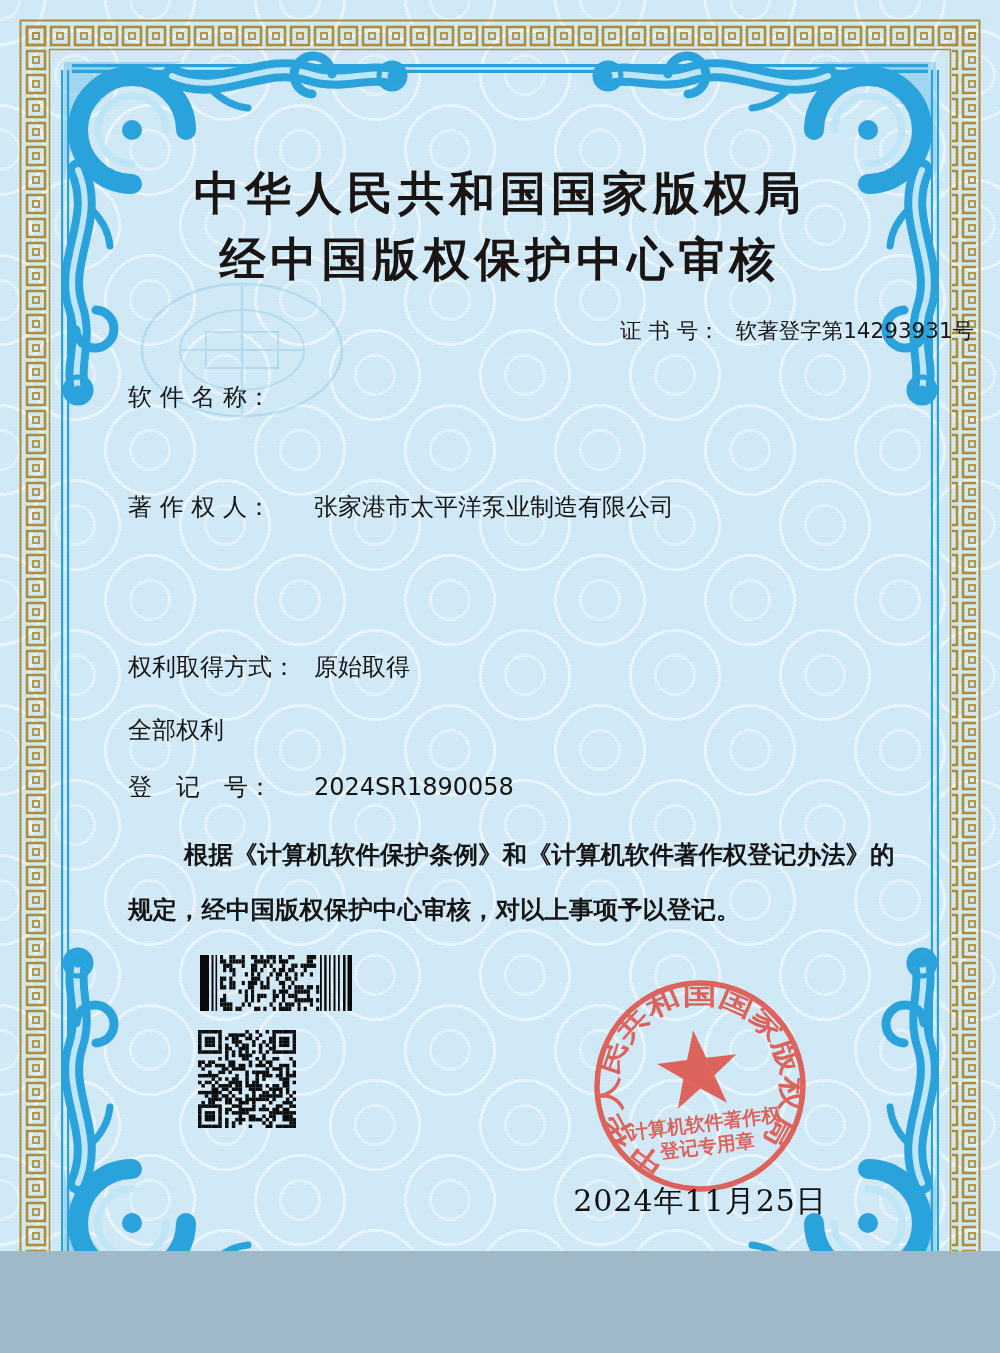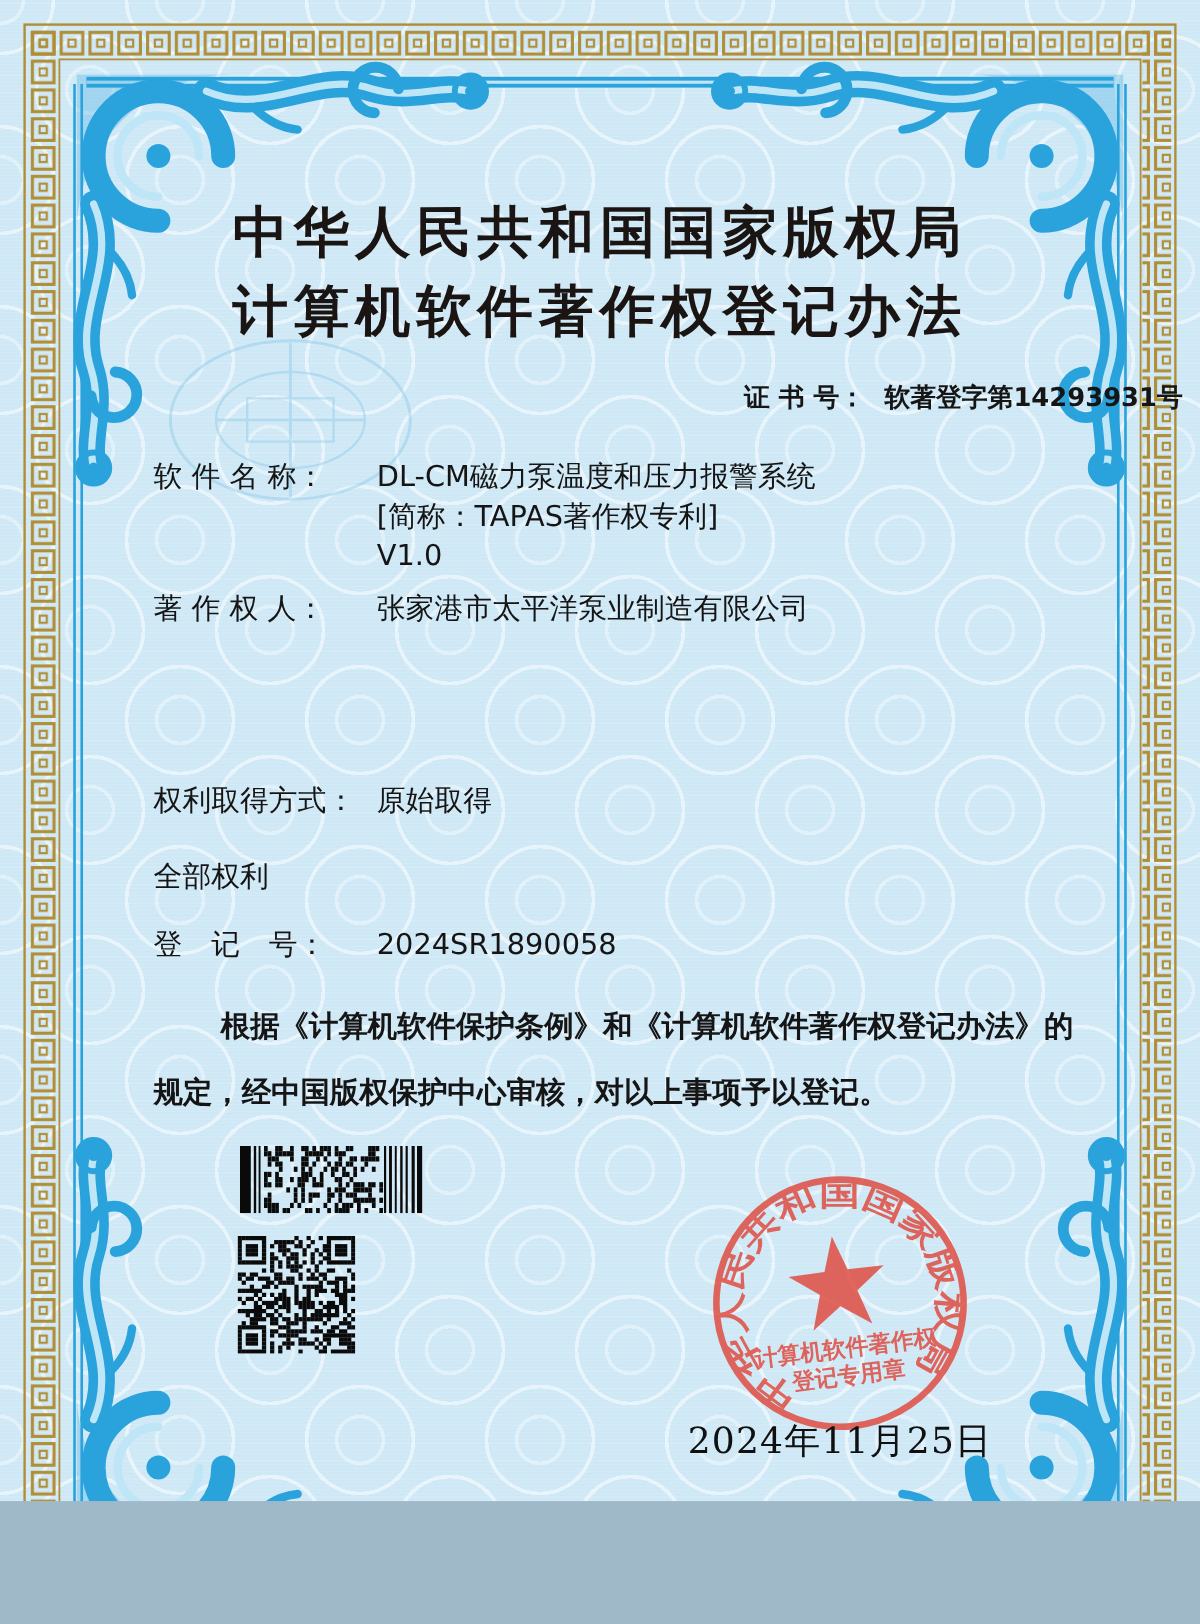--- a/index.html
+++ b/index.html
@@ -14,21 +14,21 @@
     background-position:0 0, 0 0, 75px 75px;
     font-family:"DejaVu Sans","Liberation Sans",sans-serif;
     color:#151515;
   }
   .deco{position:absolute;left:0;top:0;pointer-events:none;}
   .title{position:absolute;left:0;width:1000px;text-align:center;
     font-family:"DejaVu Serif","Liberation Serif",serif;font-weight:700;
     font-size:46px;letter-spacing:5px;color:#1a1512;white-space:nowrap;}
   .t1{top:163px;}
   .t2{top:229px;}
-  .certno{position:absolute;left:620px;top:316px;font-size:21.5px;font-weight:700;white-space:nowrap;}
+  .certno{position:absolute;left:620px;top:316px;font-size:21.5px;font-weight:400;white-space:nowrap;}
   .certno .lbl{margin-right:16px;}
   .row{position:absolute;left:128px;display:flex;font-size:24px;font-weight:400;line-height:33px;white-space:nowrap;}
   .row .label{width:186px;flex:0 0 186px;}
   .row .value{margin-left:0;}
   .r-name{top:381px;}
   .r-owner{top:491px;}
   .r-acq{top:651px;}
   .r-scope{top:714px;}
   .r-reg{top:771px;justify-content:center;}
   .stmt{position:absolute;font-size:24.5px;font-weight:700;white-space:nowrap;}
@@ -94,33 +94,28 @@
     <g opacity="0.45" fill="none" stroke="#8ecbe8">
       <ellipse cx="242" cy="350" rx="100" ry="66" stroke-width="2.5"></ellipse>
       <ellipse cx="242" cy="350" rx="62" ry="40" stroke-width="2"></ellipse>
       <path d="M242,286 V414" stroke-width="2.5"></path>
       <path d="M180,350 H304" stroke-width="2"></path>
       <path d="M206,332 h72 v36 h-72 Z" stroke-width="2"></path>
     </g>
   </svg>
 
   <div class="title t1">中华人民共和国国家版权局</div>
-  <div class="title t2">计算机软件著作权登记办法</div>
+  <div class="title t2">经中国版权保护中心审核</div>
 
   <div class="certno">
     <span class="lbl">证 书 号：</span><span>软著登字第14293931号</span>
   </div>
 
   <div class="row r-name">
     <span class="label">软 件 名 称：</span>
-    <span class="value">
-      <span style="display:block">DL-CM磁力泵温度和压力报警系统</span>
-      <span style="display:block">[简称：TAPAS著作权专利]</span>
-      <span style="display:block">V1.0</span>
-    </span>
   </div>
   <div class="row r-owner">
     <span class="label">著 作 权 人：</span>
     <span class="value">张家港市太平洋泵业制造有限公司</span>
   </div>
   <div class="row r-acq">
     <span class="label">权利取得方式：</span>
     <span class="value">原始取得</span>
   </div>
   <div class="row r-scope">

